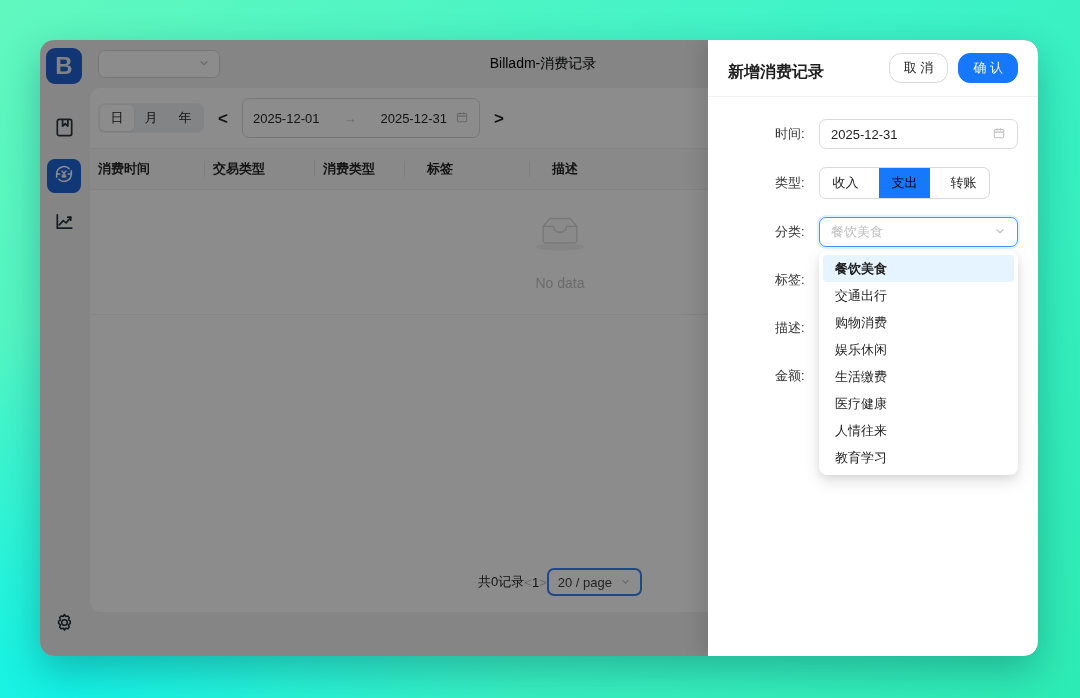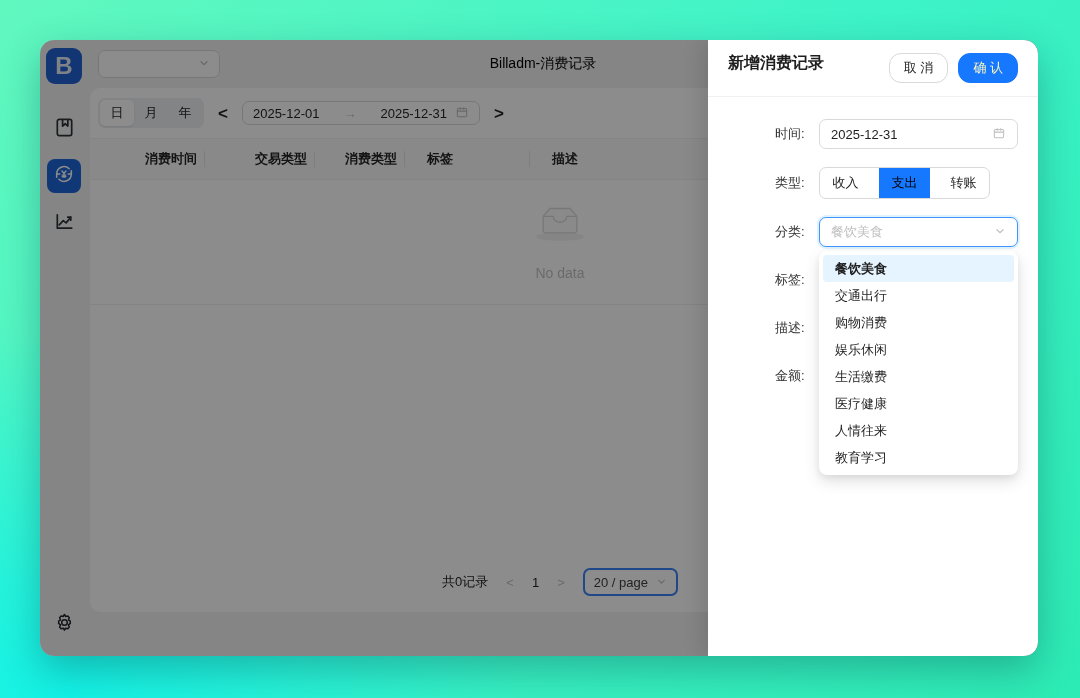--- a/index.html
+++ b/index.html
@@ -48,55 +48,55 @@
     display:flex; flex-direction:column; overflow:hidden;
   }
   
   .filter-row { display:flex; align-items:center; gap:12px; padding:10px 10px 10px 8px; }
   .segmented { background:#eef0f2; border-radius:7px; padding:2px; display:flex; }
   .seg-item { width:34px; height:26px; display:flex; align-items:center; justify-content:center;
     font-size:13px; color:#262626; border-radius:5px; cursor:pointer; }
   .seg-item.selected { background:#fff; box-shadow:0 1px 2px rgba(0,0,0,.08); }
   .arrow-btn { font-size:17px; font-weight:600; color:#262626; padding:0 2px; cursor:pointer; line-height:1; }
   .date-range {
-    width:238px; height:24px; background:#fff; border:1px solid #d9d9d9; border-radius:7px;
+    width:238px; height:40px; background:#fff; border:1px solid #d9d9d9; border-radius:7px;
     display:flex; align-items:center; padding:0 10px; gap:8px; font-size:13px; color:#262626;
   }
   .date-range .to { color:#bfbfbf; flex:1; text-align:center; }
   
   .thead {
     display:grid; grid-template-columns:115px 110px 90px 125px 1fr;
     background:#fafafa; border-top:1px solid #f0f0f0; border-bottom:1px solid #f0f0f0;
   }
-  .th { position:relative; font-size:13px; font-weight:bold; color:#262626; padding:11px 8px; text-align:right; }
+  .th { position:relative; font-size:13px; font-weight:bold; color:#262626; padding:11px 8px; text-align:left; }
   .th.left { text-align:left; padding-left:22px; }
   .th:not(:last-child)::after {
     content:""; position:absolute; right:0; top:50%; transform:translateY(-50%);
     width:1px; height:16px; background:#e6e6e6;
   }
   .empty-row { height:125px; border-bottom:1px solid #f0f0f0; display:flex; align-items:center; justify-content:center; }
   .empty-box { display:flex; flex-direction:column; align-items:center; gap:18px; }
   .empty-text { font-size:14px; color:rgba(0,0,0,.25); }
   
-  .pager { margin-top:auto; display:flex; align-items:center; justify-content:center; gap:18px; padding:13px 0 16px; }
+  .pager { margin-top:auto; display:flex; align-items:center; justify-content:center; padding:13px 0 16px; }
   .pager .total { font-size:13px; color:#262626; }
   .pg-arrow { color:rgba(0,0,0,.25); font-size:13px; cursor:default; }
   .pg-num { font-size:13px; color:#262626; }
   .page-size {
     height:28px; border:2px solid #3b82f6; border-radius:7px; background:#fff;
     display:flex; align-items:center; gap:8px; padding:0 9px; font-size:13px; color:#404040; cursor:pointer;
   }
   
   .mask { position:absolute; inset:0; background:rgba(0,0,0,.45); z-index:5; }
   .drawer {
     position:absolute; top:0; right:0; width:330px; height:100%; background:#fff;
     border-radius:0 14px 14px 0; z-index:6; box-shadow:-8px 0 18px rgba(0,0,0,.10);
     display:flex; flex-direction:column;
   }
-  .drawer-header { display:flex; align-items:flex-start; padding:13px 20px; border-bottom:1px solid #f0f0f0; }
+  .drawer-header { display:flex; align-items:flex-end; padding:13px 20px; border-bottom:1px solid #f0f0f0; }
   .drawer-title { font-size:16px; font-weight:bold; color:#1f1f1f; flex:1; }
   .btn { height:30px; padding:0 14px; border-radius:12px; font-size:13px; display:flex; align-items:center; cursor:pointer; white-space:pre; }
   .btn-default { background:#fff; border:1px solid #d9d9d9; color:#262626; margin-right:10px; }
   .btn-primary { background:#1677ff; border:1px solid #1677ff; color:#fef9c3; }
   .drawer-body { padding:22px 20px 0 26px; }
   .form-row { display:flex; align-items:center; margin-bottom:18px; }
   .form-label { width:36px; font-size:13px; color:#333; margin-right:8px; flex:none;margin-left:41px; }
   .form-ctrl { flex:1; position:relative; }
   .input-box {
     height:30px; border:1px solid #d9d9d9; border-radius:7px; background:#fff;

